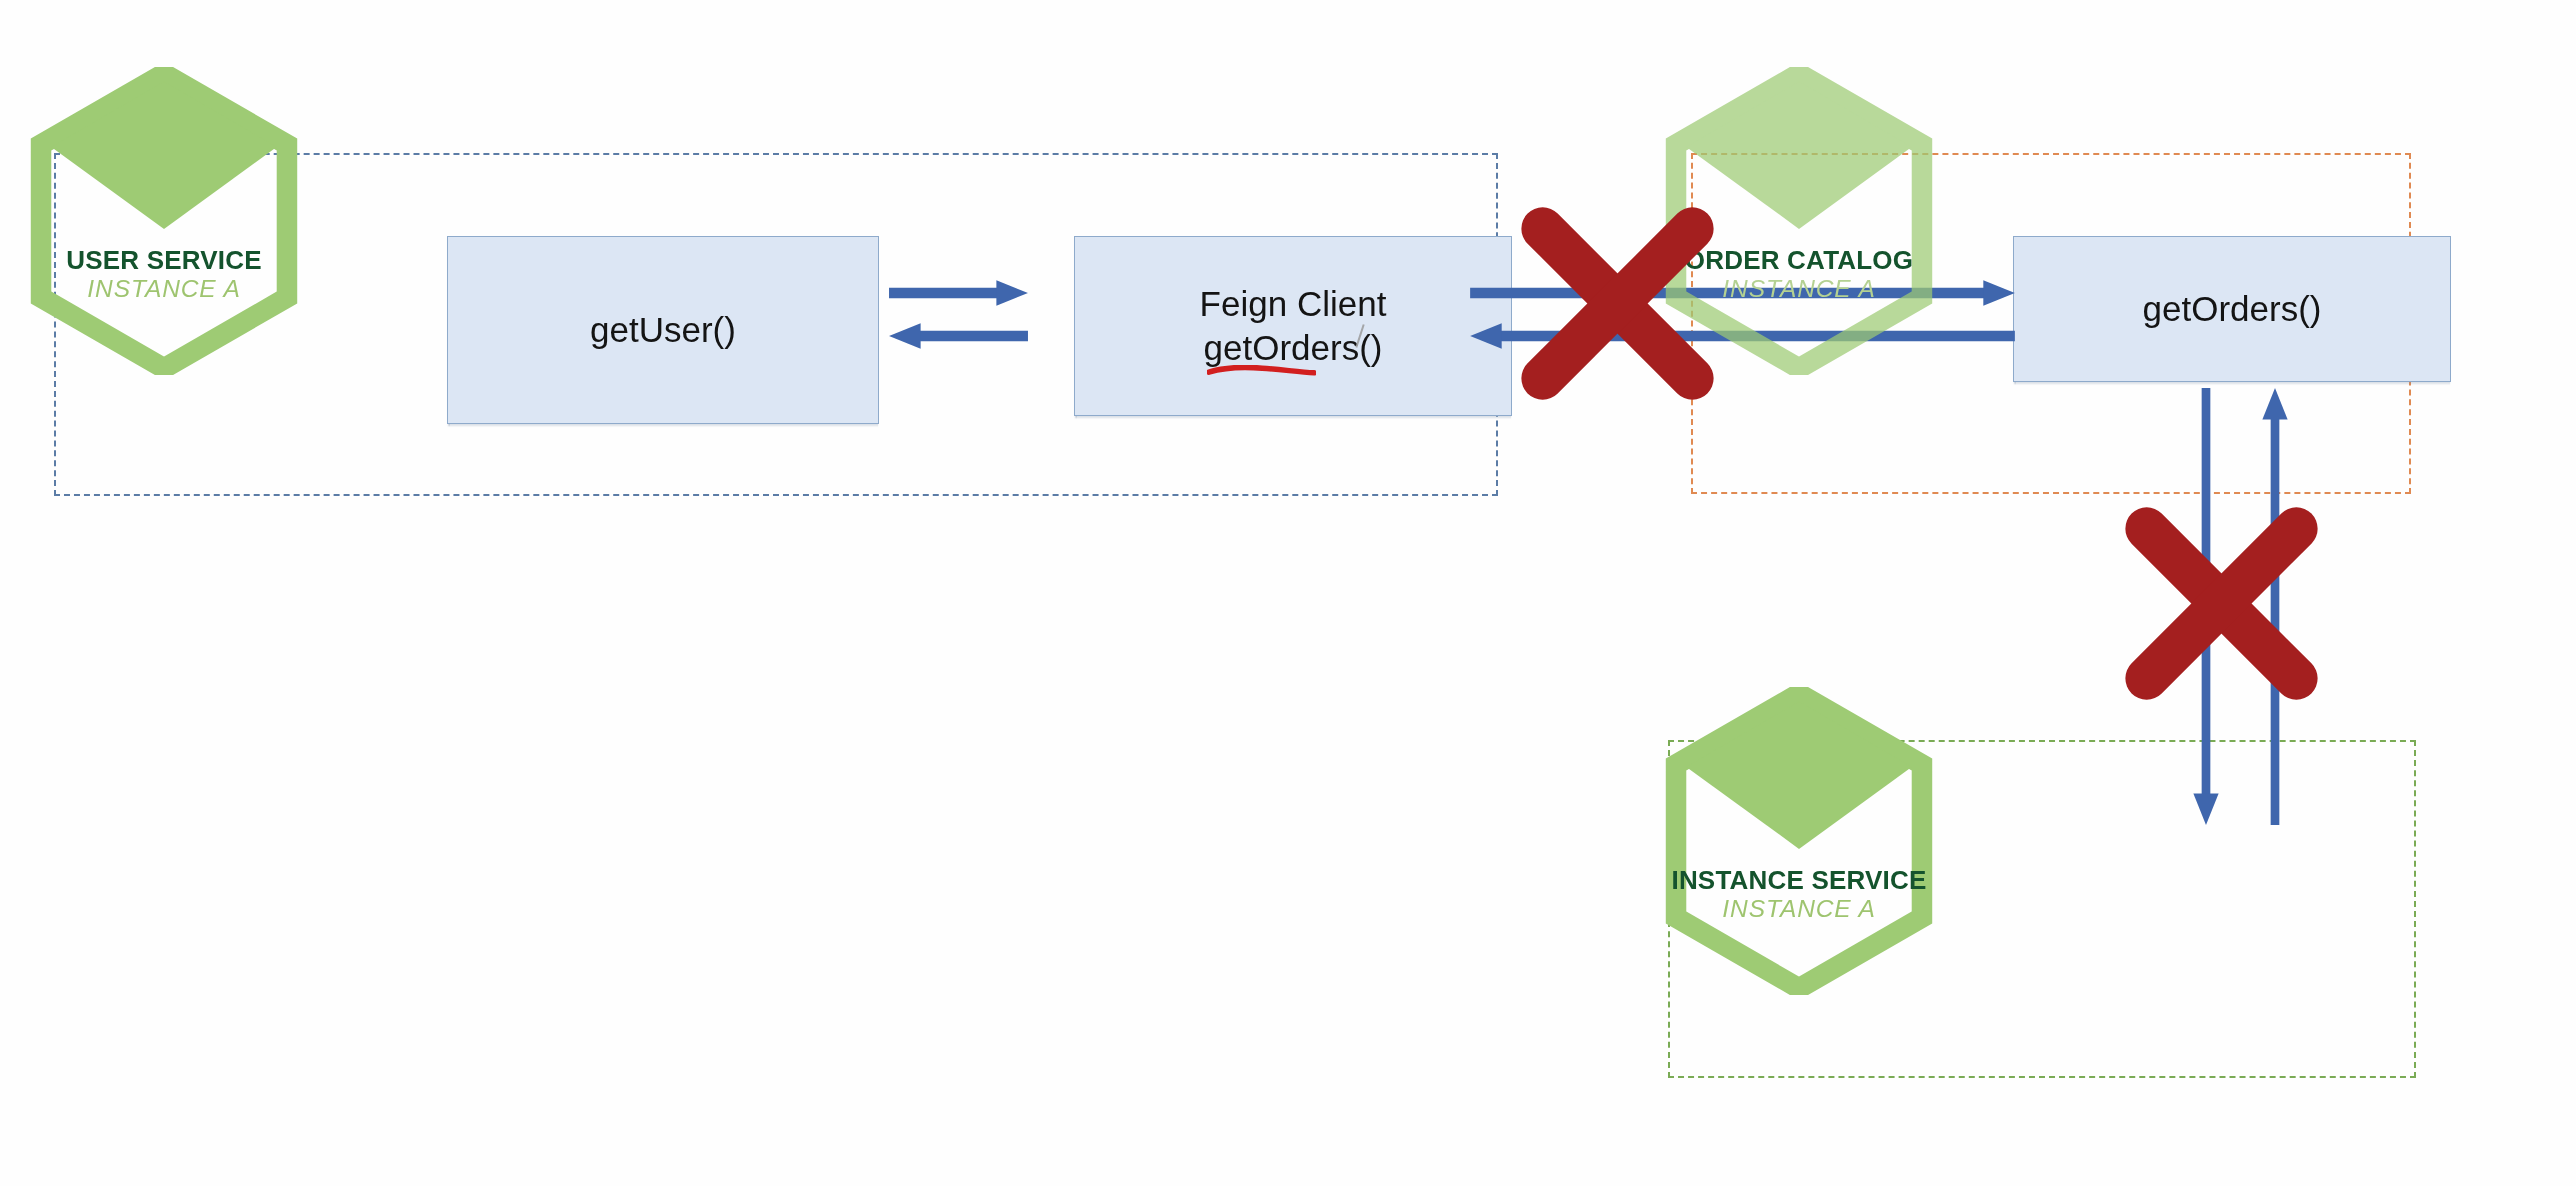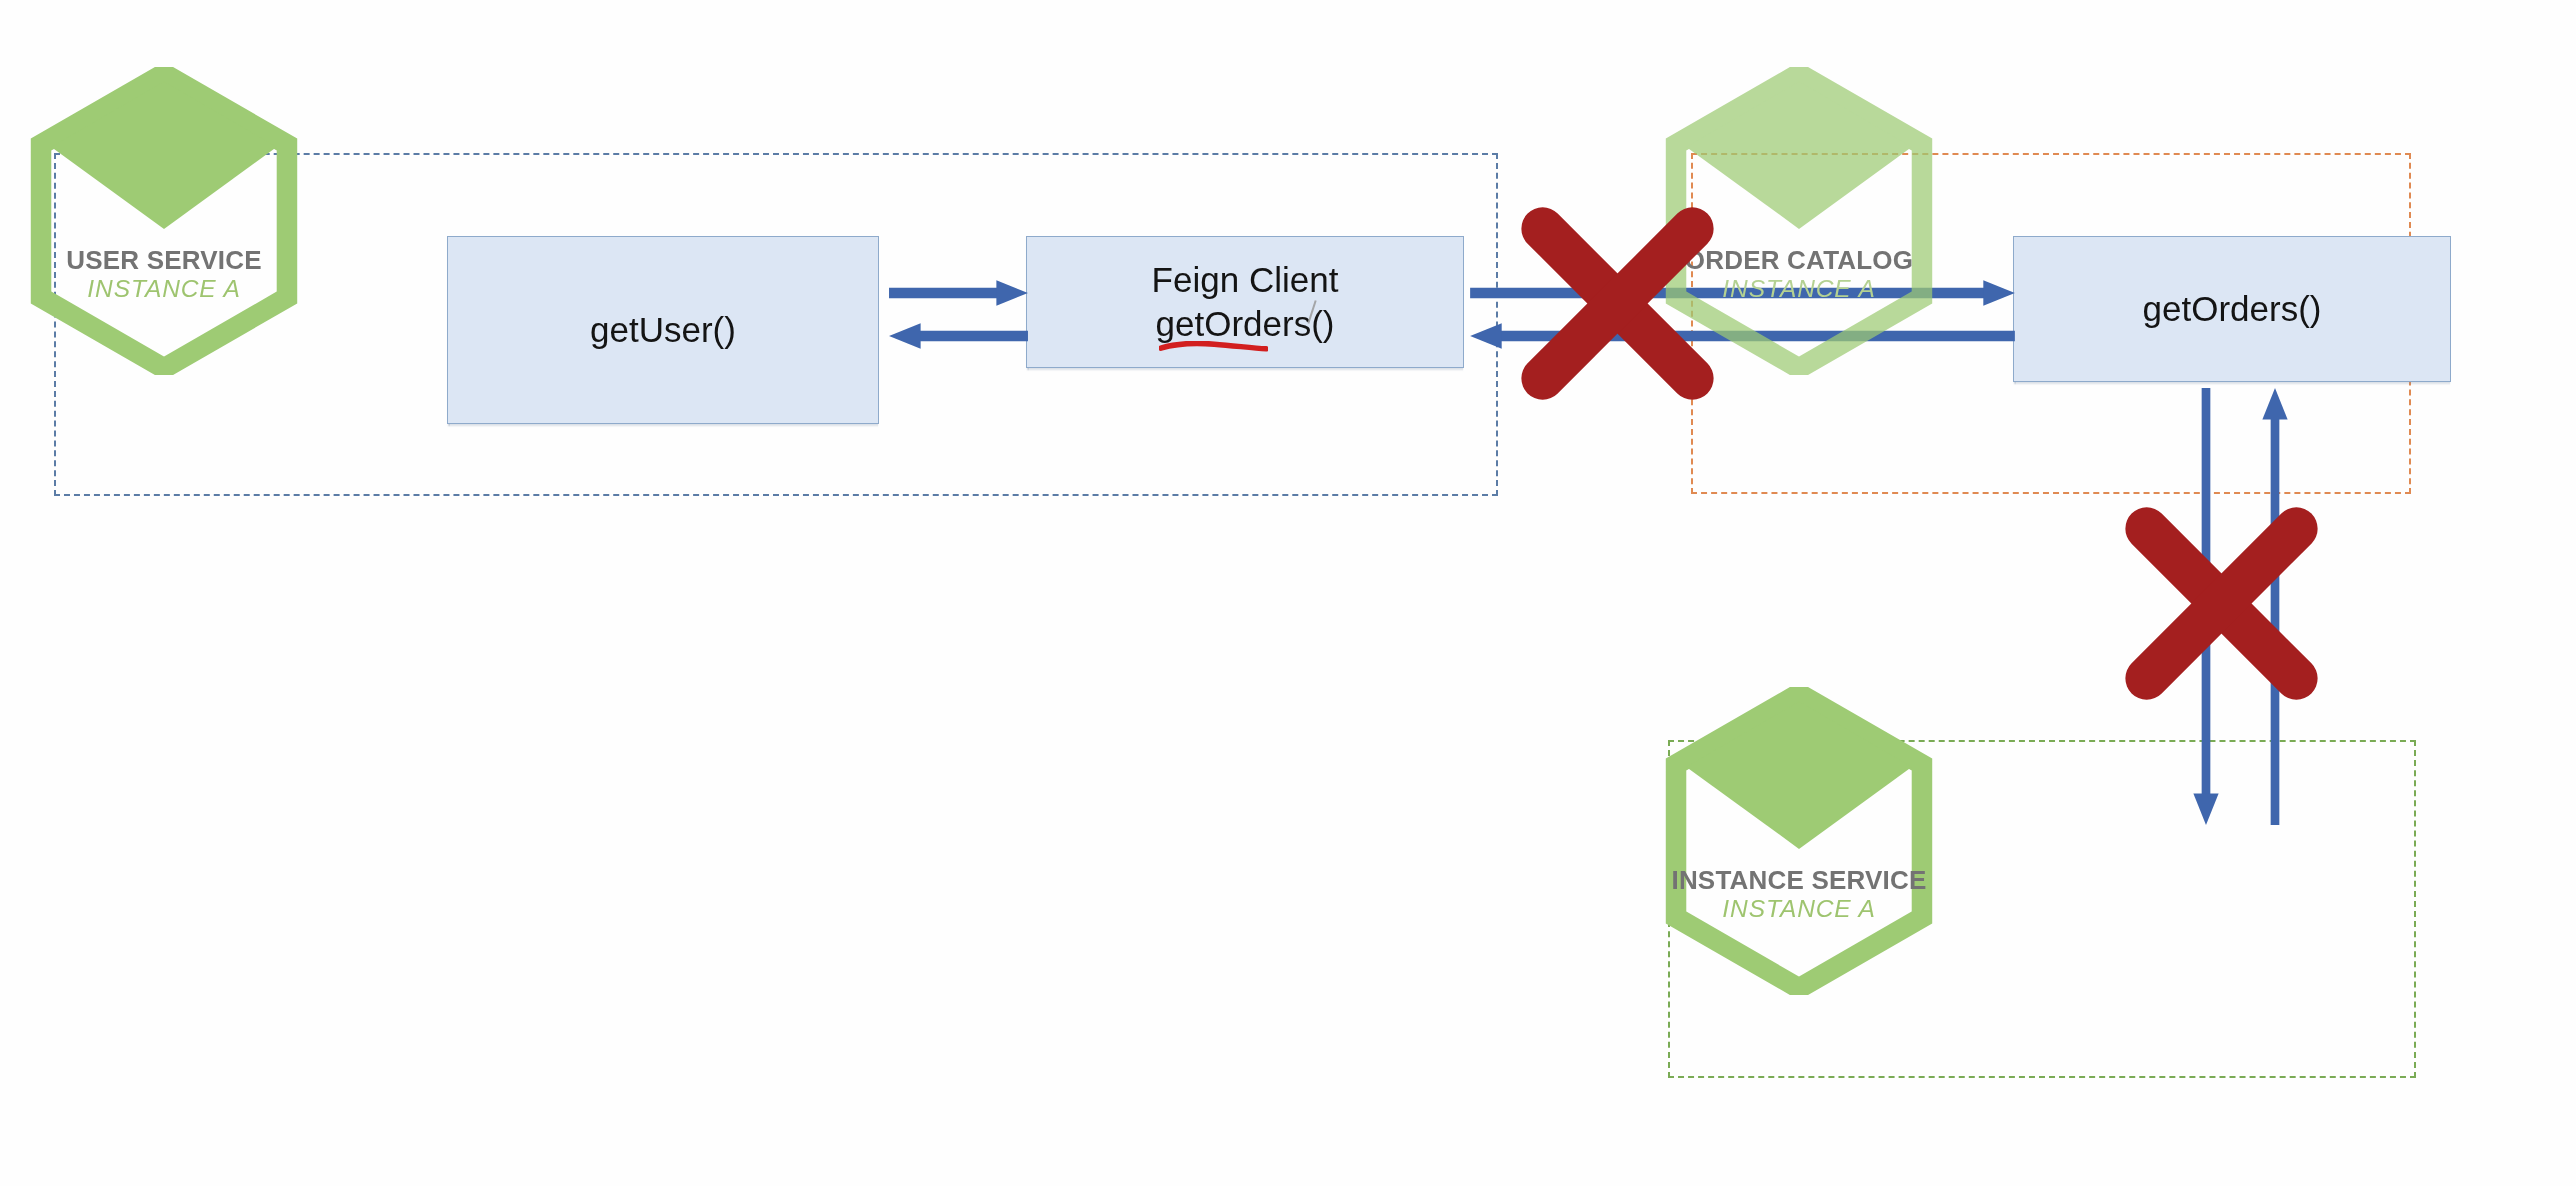--- a/index.html
+++ b/index.html
@@ -36,21 +36,21 @@
     position:absolute;
     left:0; right:0;
     top:58%;
     text-align:center;
     pointer-events:none;
   }
   .hex .svc-name{
     display:block;
     font-size:26px;
     font-weight:bold;
-    color:#737373;
+    color:#14532d;
     letter-spacing:0.2px;
     line-height:1.08;
     white-space:nowrap;
   }
   .hex .svc-inst{
     display:block;
     font-size:24.5px;
     font-weight:normal;
     color:#9ec46f;
     letter-spacing:0.9px;
@@ -128,21 +128,21 @@
   <div class="boundary blue" style="left:54px;top:153px;width:1444px;height:343px;"></div>
 
   <div class="boundary orange" style="left:1691px;top:153px;width:720px;height:341px;"></div>
 
   <div class="boundary green" style="left:1668px;top:740px;width:748px;height:338px;"></div>
 
   <div class="mbox" style="left:447px;top:236px;width:432px;height:188px;">
     <span class="line">getUser()</span>
   </div>
 
-  <div class="mbox" style="left:1026px;top:236px;width:438px;height:132px;">
+  <div class="mbox" style="left:1074px;top:236px;width:438px;height:180px;">
     <span class="line">Feign Client</span>
     <span class="line" style="margin-top:1.6px;">
       <span>getOrders()</span>
       <span class="squiggle">
         <svg width="109" height="11" viewBox="0 0 138 14">
           <path d="M2 9 C 22 3, 46 2, 70 4 C 96 6, 118 9, 136 10" stroke="#d21f1f" stroke-width="7" fill="none" stroke-linecap="round"></path>
         </svg>
       </span>
       <span class="caret" style="left:155px;top:-3.2px;"></span>
     </span>

